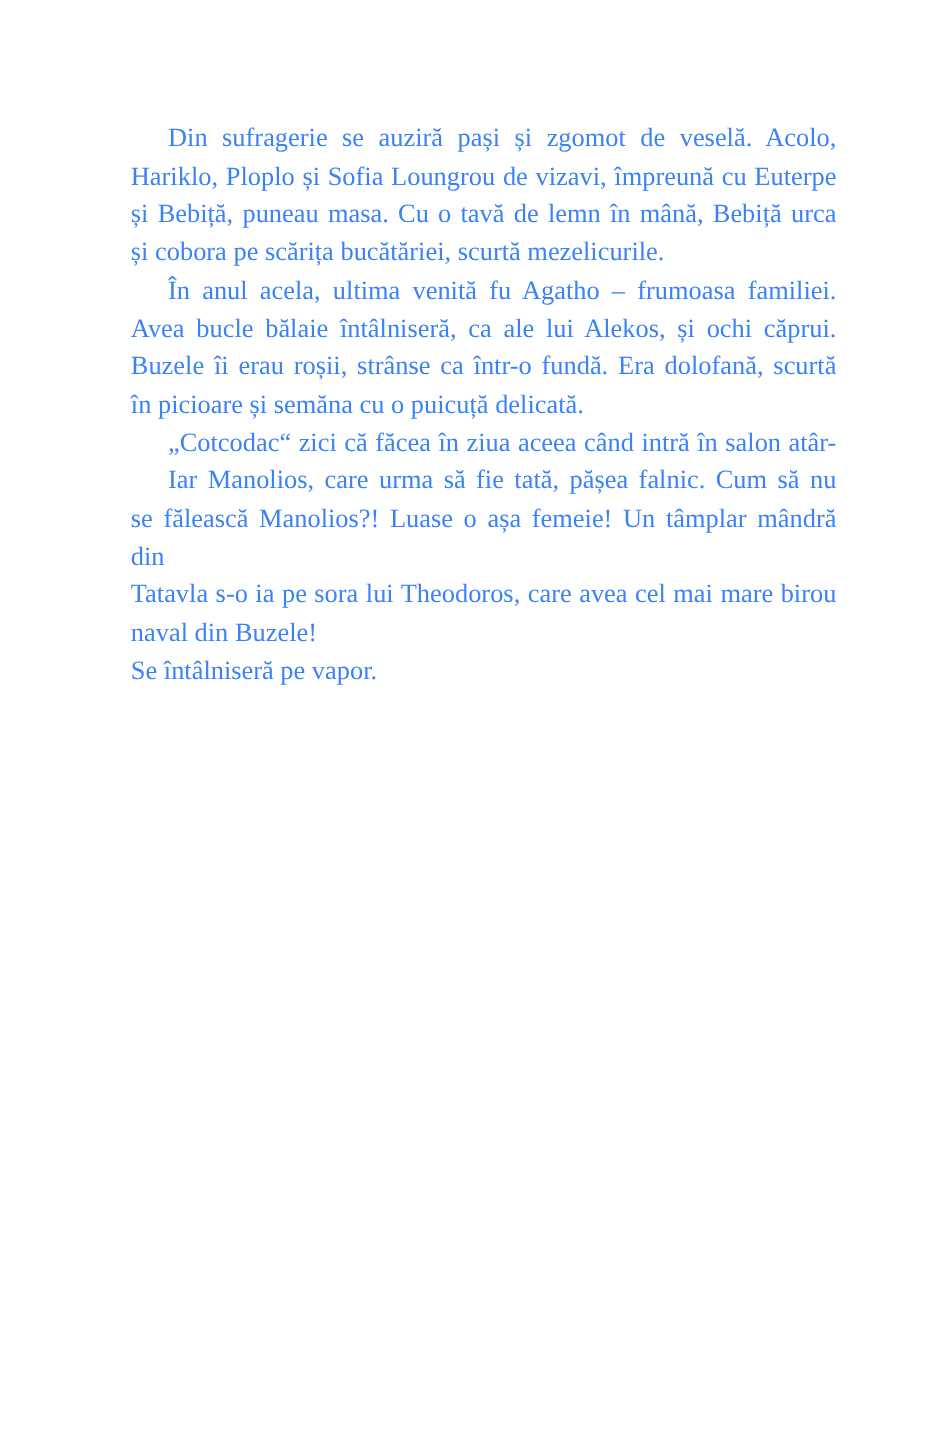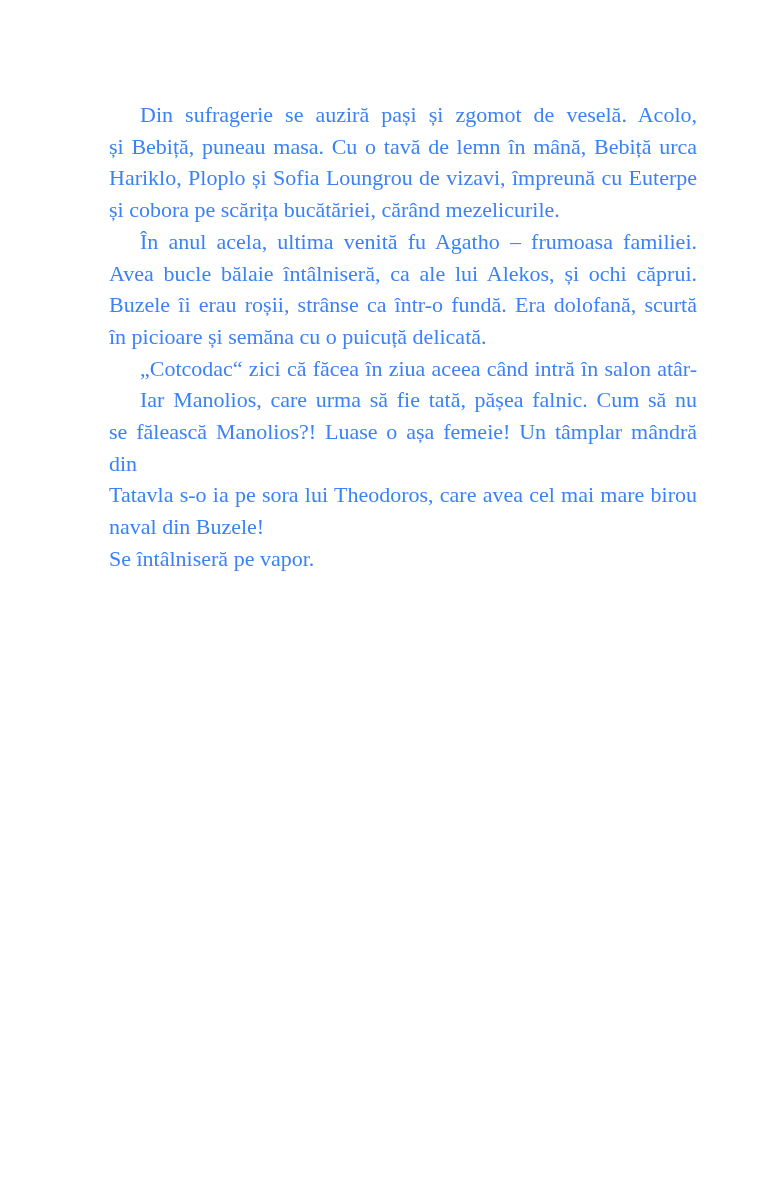--- a/index.html
+++ b/index.html
@@ -40,23 +40,23 @@
     text-align-last: left;
   }
 </style>
 </head>
 <body>
 
 <div class="text-block">
 
   <div class="paragraph">
     <div class="line indent">Din sufragerie se auziră pași și zgomot de veselă. Acolo,</div>
+    <div class="line">Hariklo, Ploplo și Sofia Loungrou de vizavi, împreună cu Euterpe</div>
     <div class="line">și Bebiță, puneau masa. Cu o tavă de lemn în mână, Bebiță urca</div>
-    <div class="line">Hariklo, Ploplo și Sofia Loungrou de vizavi, împreună cu Euterpe</div>
-    <div class="line endline">și cobora pe scărița bucătăriei, cărând mezelicurile.</div>
+    <div class="line endline">și cobora pe scărița bucătăriei, scurtă mezelicurile.</div>
   </div>
 
   <div class="paragraph">
     <div class="line indent">În anul acela, ultima venită fu Agatho – frumoasa familiei.</div>
     <div class="line">Avea bucle bălaie întâlniseră, ca ale lui Alekos, și ochi căprui.</div>
     <div class="line">Buzele îi erau roșii, strânse ca într-o fundă. Era dolofană, scurtă</div>
     <div class="line endline">în picioare și semăna cu o puicuță delicată.</div>
   </div>
 
   <div class="paragraph">

